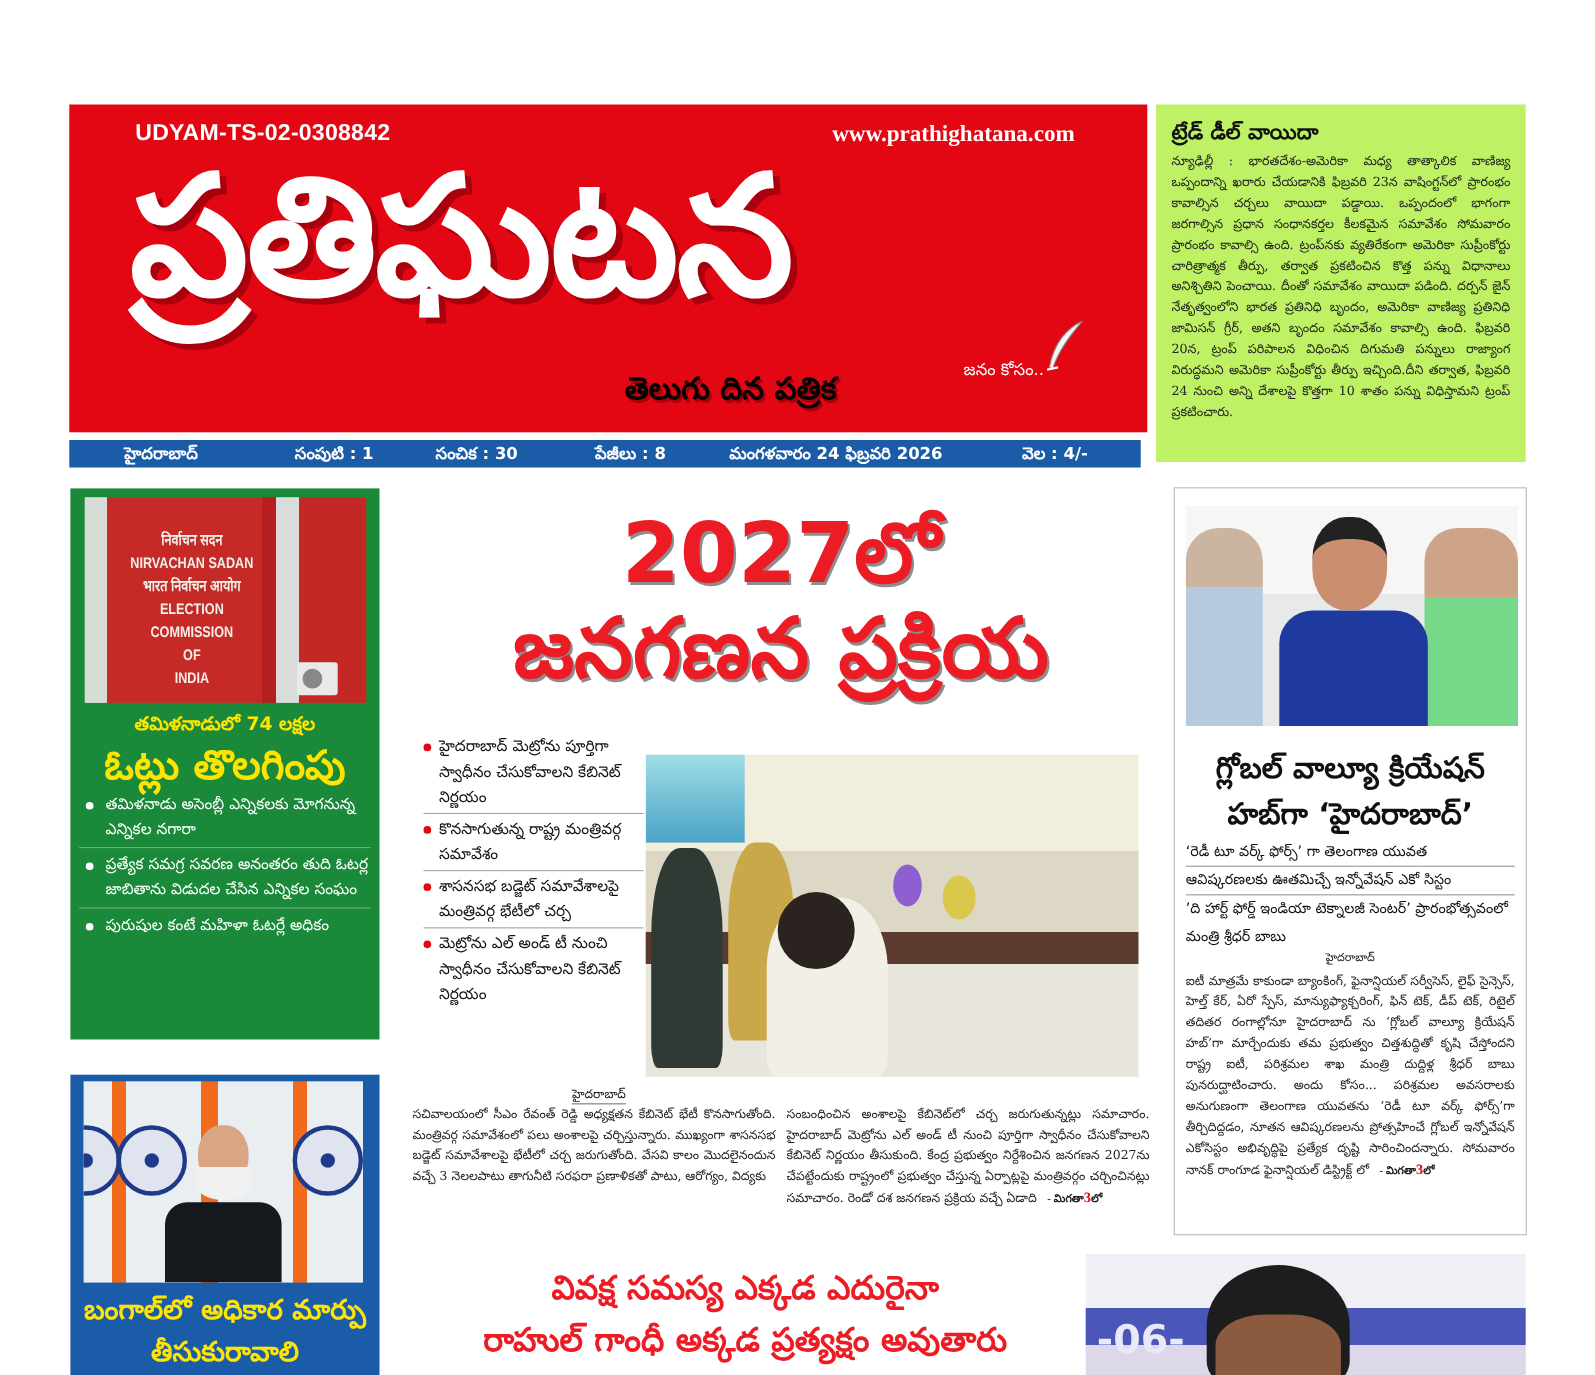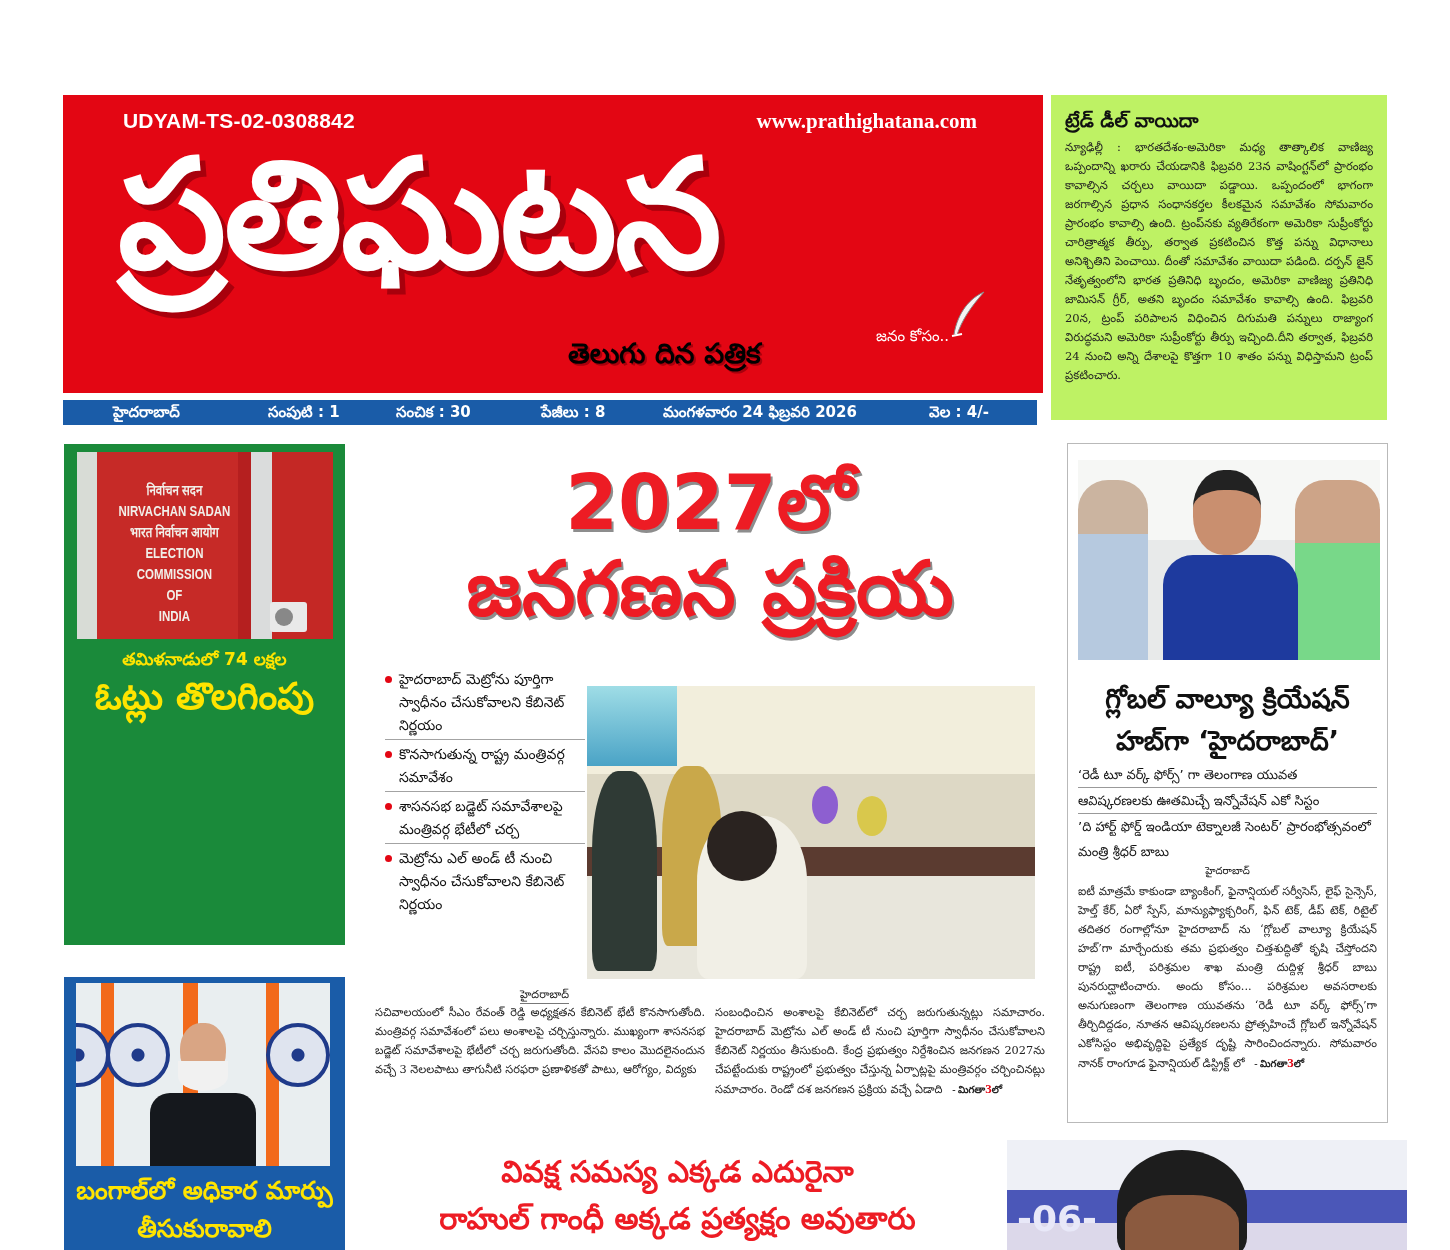--- a/index.html
+++ b/index.html
@@ -76,21 +76,21 @@
     .rs-photo .man .b { position: absolute; left: 0; top: 85px; width: 135px; height: 105px; background: #1e3a9e; border-radius: 30px 30px 0 0; }
     .rs-photo .left { position: absolute; left: 0; top: 20px; width: 70px; height: 180px; background: linear-gradient(180deg, #cbb4a0 0 30%, #b6c9df 30%); border-radius: 30px 30px 0 0; }
     .rs-photo .right { position: absolute; right: 0; top: 20px; width: 85px; height: 180px; background: linear-gradient(180deg, #cda488 0 35%, #78d889 35%); border-radius: 30px 30px 0 0; }
     .rs-headline { font-weight: bold; font-size: 27px; line-height: 42px; text-align: center; margin-top: 18px; color: #111; }
     .rs-sub { font-size: 13px; line-height: 25px; border-bottom: 1px solid #999; color: #111; }
     .rs-dateline { text-align: center; font-size: 10px; margin-top: 1px; }
     .rs-body { font-family: "DejaVu Serif", serif; font-size: 11.3px; line-height: 19px; text-align: justify; color: #222; margin-top: 3px; }
 
     
     .bottom-headline { position: absolute; left: 375px; top: 1148px; width: 605px; text-align: center; color: #ed1c24; font-weight: bold; font-size: 30px; line-height: 47px; }
-    .bottom-photo { position: absolute; left: 987px; top: 1140px; width: 400px; height: 110px; background: linear-gradient(180deg, #eef0f6 0 45%, #4b57b8 45% 75%, #dcd8ea 75%); overflow: hidden; margin-left: 20px; }
+    .bottom-photo { position: absolute; left: 987px; top: 1140px; width: 400px; height: 110px; background: linear-gradient(180deg, #eef0f6 0 45%, #4b57b8 45% 75%, #dcd8ea 75%); overflow: hidden; }
     .bottom-photo .hair { position: absolute; left: 110px; top: 10px; width: 130px; height: 110px; background: #1d1d1d; border-radius: 50% 50% 20% 20%; }
     .bottom-photo .face { position: absolute; left: 118px; top: 55px; width: 114px; height: 70px; background: #8b5a3f; border-radius: 40% 40% 0 0; }
     .bottom-photo .txt { position: absolute; left: 10px; top: 58px; color: #e8e8f8; font-weight: bold; font-size: 36px; }
   </style>
 </head>
 <body>
 
 <header class="masthead">
   <span class="udyam">UDYAM-TS-02-0308842</span>
   <span class="website">www.prathighatana.com</span>
@@ -124,20 +124,25 @@
       <div>NIRVACHAN SADAN</div>
       <div>भारत निर्वाचन आयोग</div>
       <div>ELECTION COMMISSION</div>
       <div>OF</div>
       <div>INDIA</div>
     </div>
     <div class="ac"></div>
   </div>
   <div class="green-kicker">తమిళనాడులో 74 లక్షల</div>
   <div class="green-headline">ఓట్లు తొలగింపు</div>
+  <ul class="green-list">
+    <li>తమిళనాడు అసెంబ్లీ ఎన్నికలకు మోగనున్న ఎన్నికల నగారా</li>
+    <li>ప్రత్యేక సమగ్ర సవరణ అనంతరం తుది ఓటర్ల జాబితాను విడుదల చేసిన ఎన్నికల సంఘం</li>
+    <li>పురుషుల కంటే మహిళా ఓటర్లే అధికం</li>
+  </ul>
 </section>
 
 <section class="bluebox">
   <div class="photo modi-photo">
     <div class="wheel" style="left:-30px"></div>
     <div class="wheel" style="left:30px"></div>
     <div class="wheel" style="left:190px"></div>
     <div class="person">
       <div class="jacket"></div>
         <div class="head"></div>

